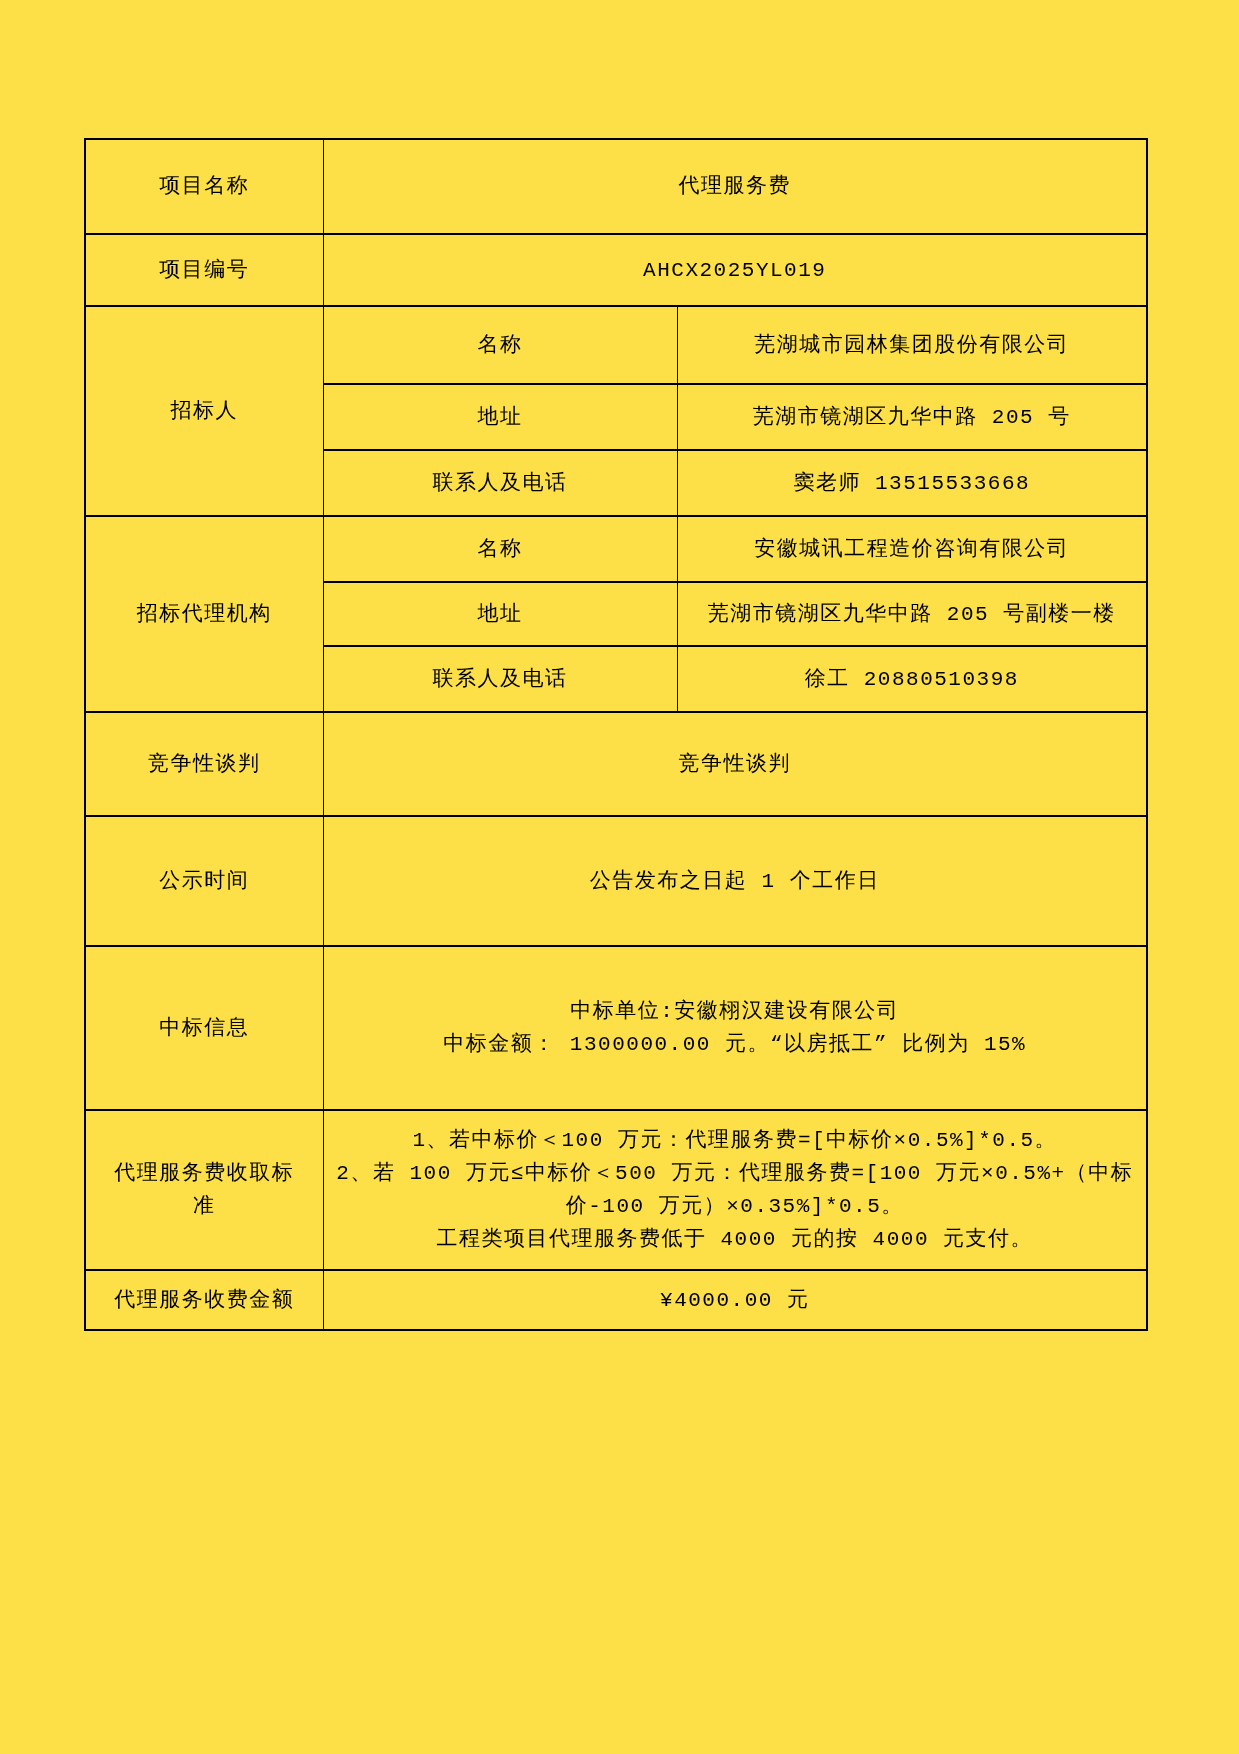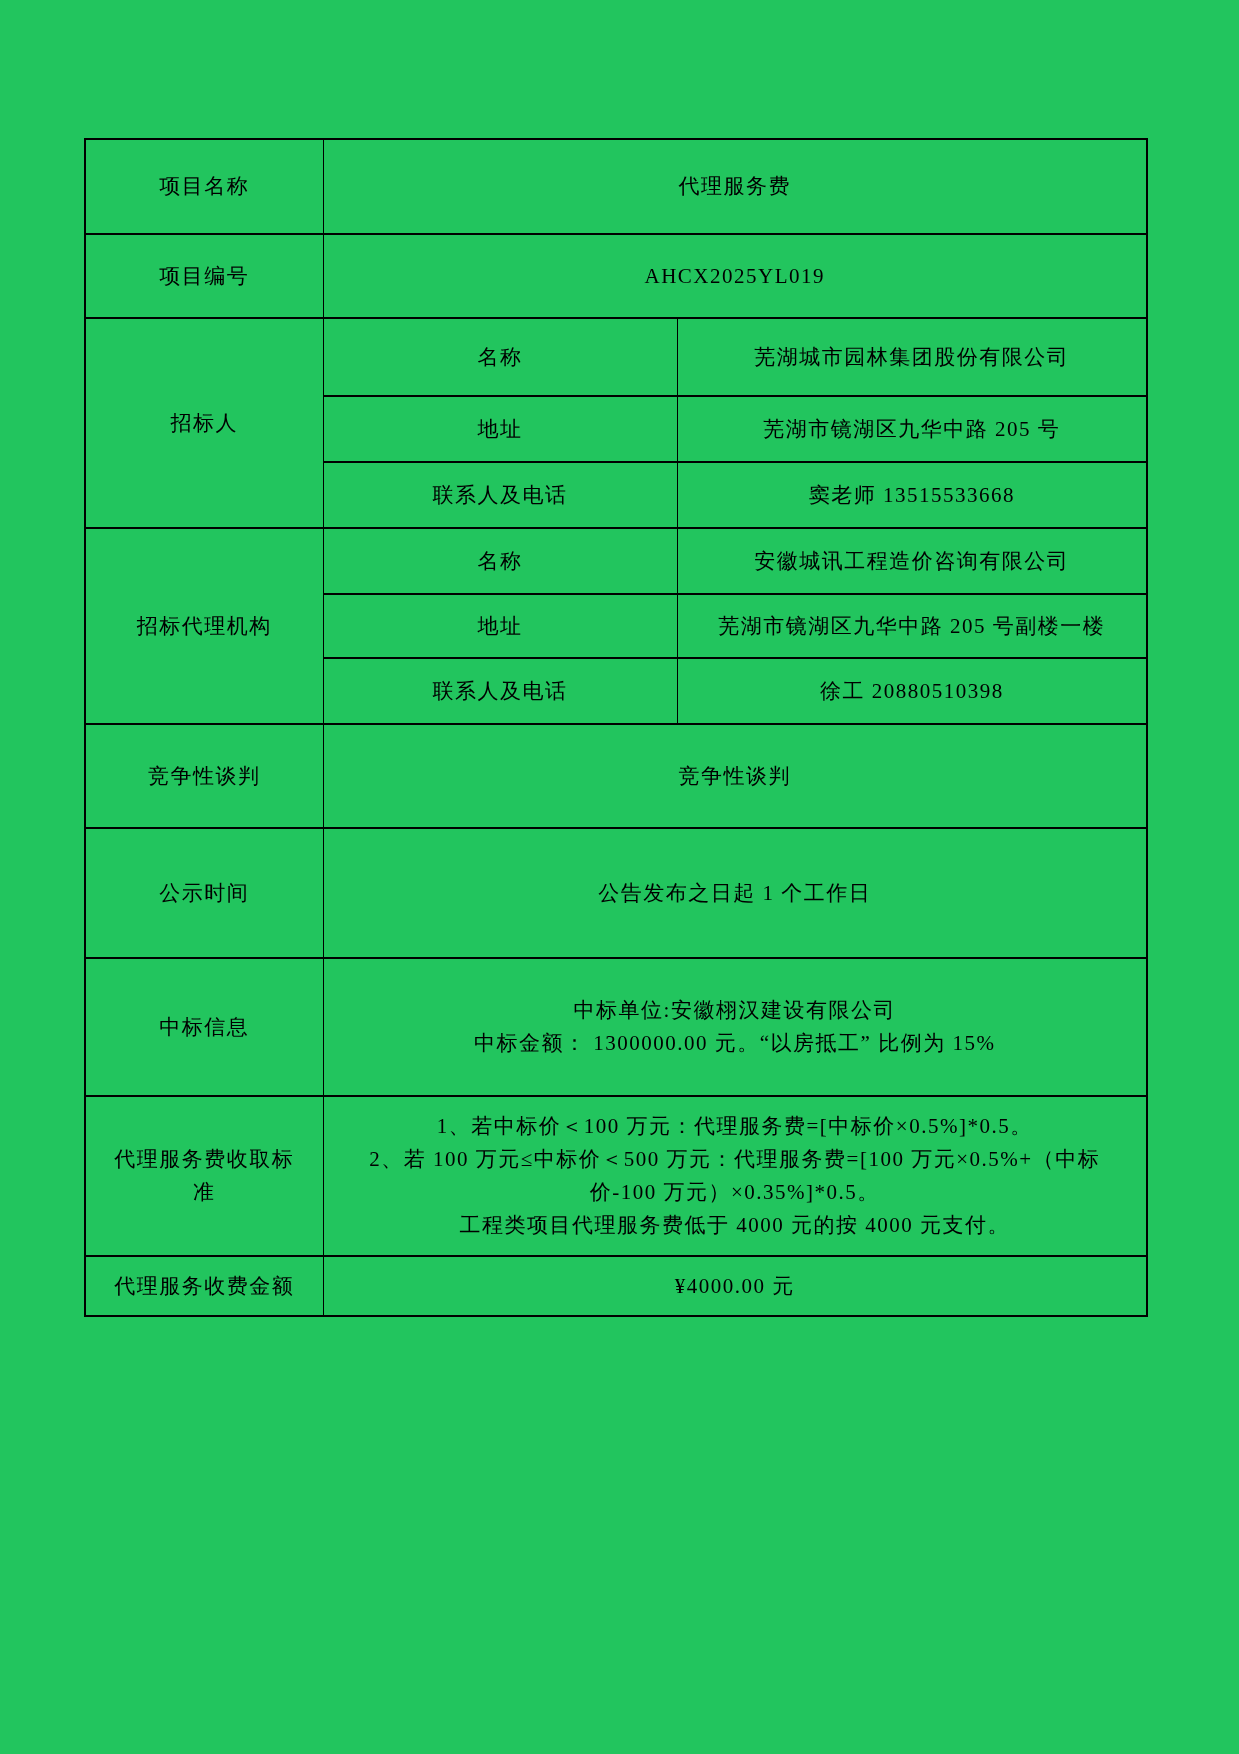--- a/index.html
+++ b/index.html
@@ -4,22 +4,22 @@
 <style>
   html, body {
     margin: 0;
     padding: 0;
     background: #ffffff;
   }
   .page {
     position: relative;
     width: 1239px;
     height: 1754px;
-    background: #22c55e;
-    font-family: Liberation Serif, serif;
+    background: #fde047;
+    font-family: Liberation Mono, monospace;
     color: #000000;
     overflow: hidden;
   }
   table.doc-table {
     position: absolute;
     left: 84px;
     top: 138px;
     width: 1062px;
     border-collapse: collapse;
     table-layout: fixed;
@@ -39,27 +39,27 @@
     white-space: pre-line;
     overflow: hidden;
   }
   td.left {
     text-align: left;
     padding-left: 9px;
     padding-right: 12px;
   }
   
   tr.h95  { height: 95px;  }
-  tr.h80  { height: 84px;  }
+  tr.h80  { height: 72px;  }
   tr.h78  { height: 78px;  }
   tr.h66  { height: 66px;  }
   tr.h64  { height: 64px;  }
   tr.h104 { height: 104px; }
   tr.h118 { height: 130px; }
-  tr.h165 { height: 138px; }
+  tr.h165 { height: 164px; }
   tr.h160 { height: 160px; }
   tr.h72  { height: 60px;  }
 </style>
 </head>
 <body>
 
 <div class="page">
   <table class="doc-table">
     <colgroup>
       <col style="width:238px">

